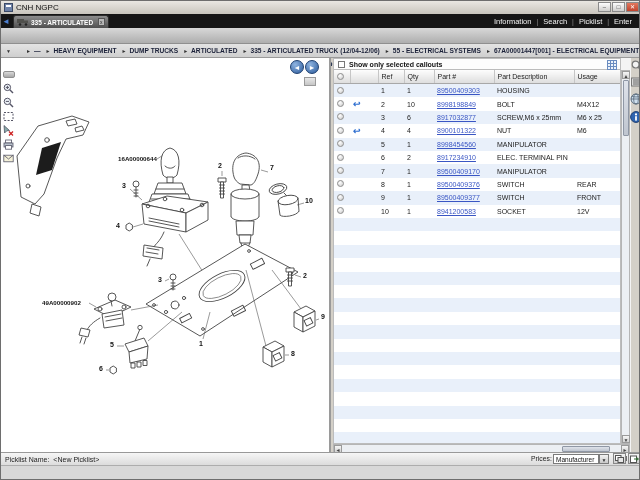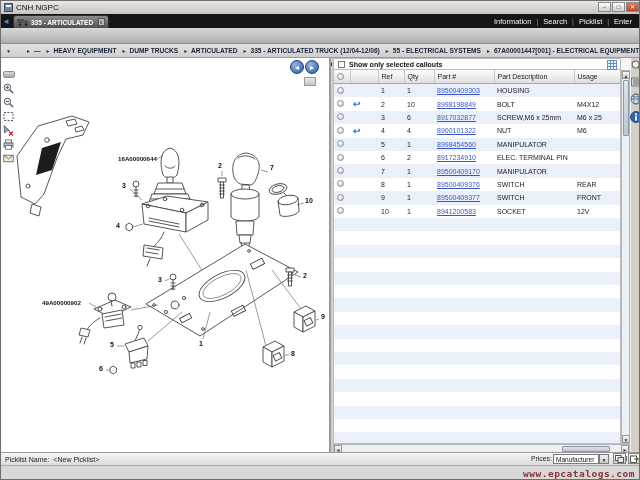--- a/index.html
+++ b/index.html
@@ -627,15 +627,14 @@
       </svg>
     </div>
   <div class="minibtn" style="left:627px;">
       <svg width="9" height="8">
         <rect x="0.5" y="1" width="6" height="6.5" fill="#fff" stroke="#555"></rect>
         <path d="M4,4 h4 M6.5,2.5 L8.5,4 L6.5,5.5" fill="none" stroke="#2a6a2a"></path>
       </svg>
     </div>
 
   <div id="bottomstrip" class="abs"></div>
-  <div id="watermark" class="abs">www.epcatalogs.com</div>
 
 </div>
 
 </body></html>

